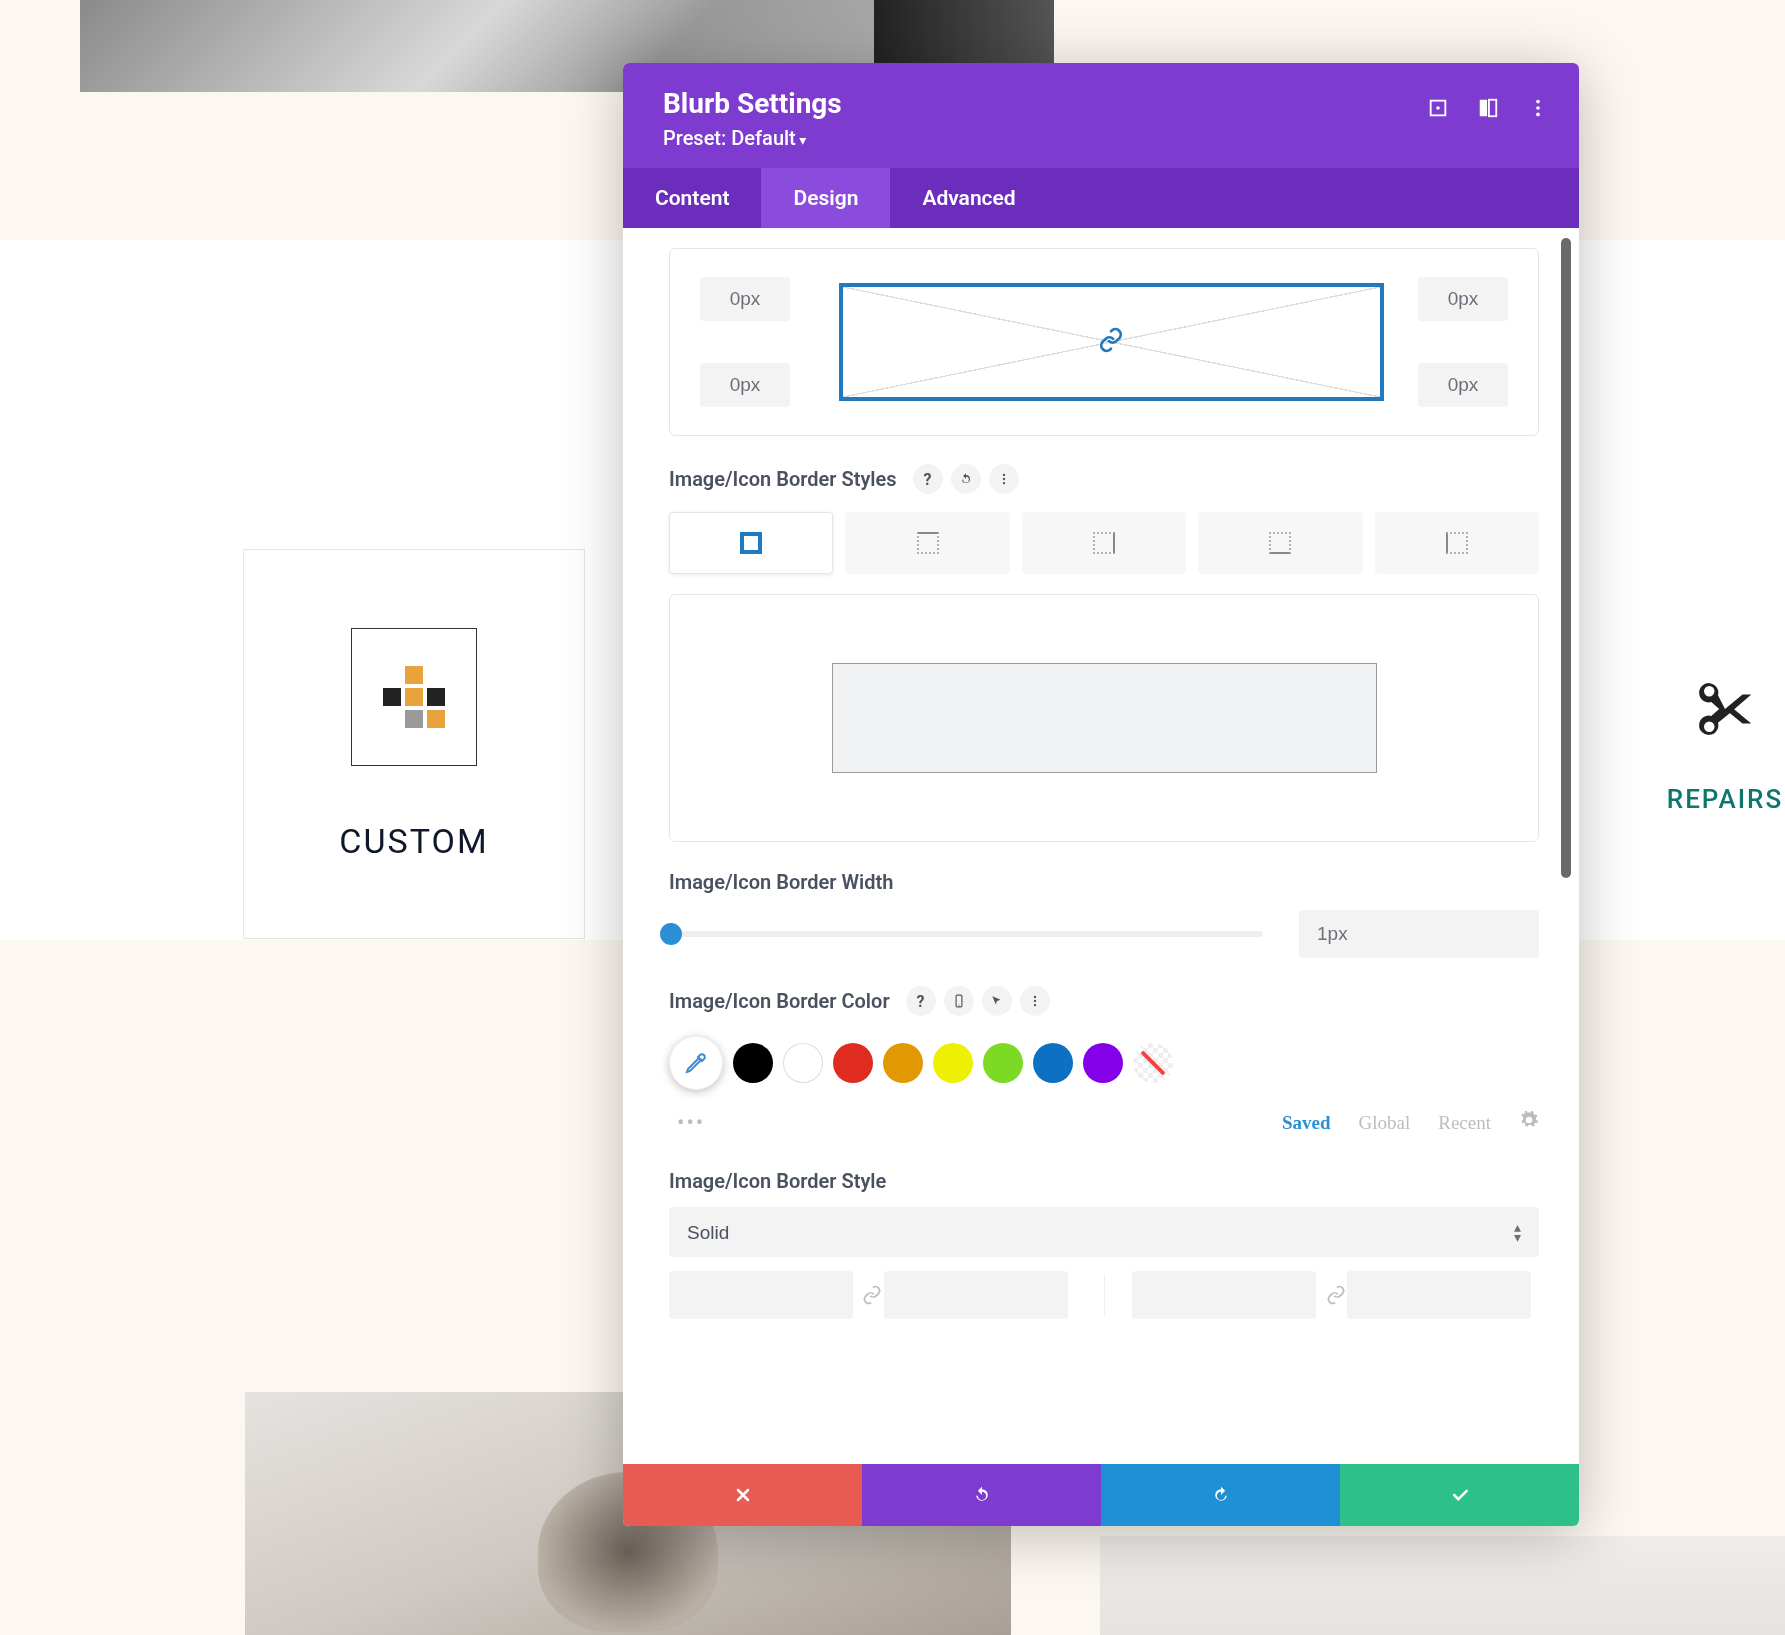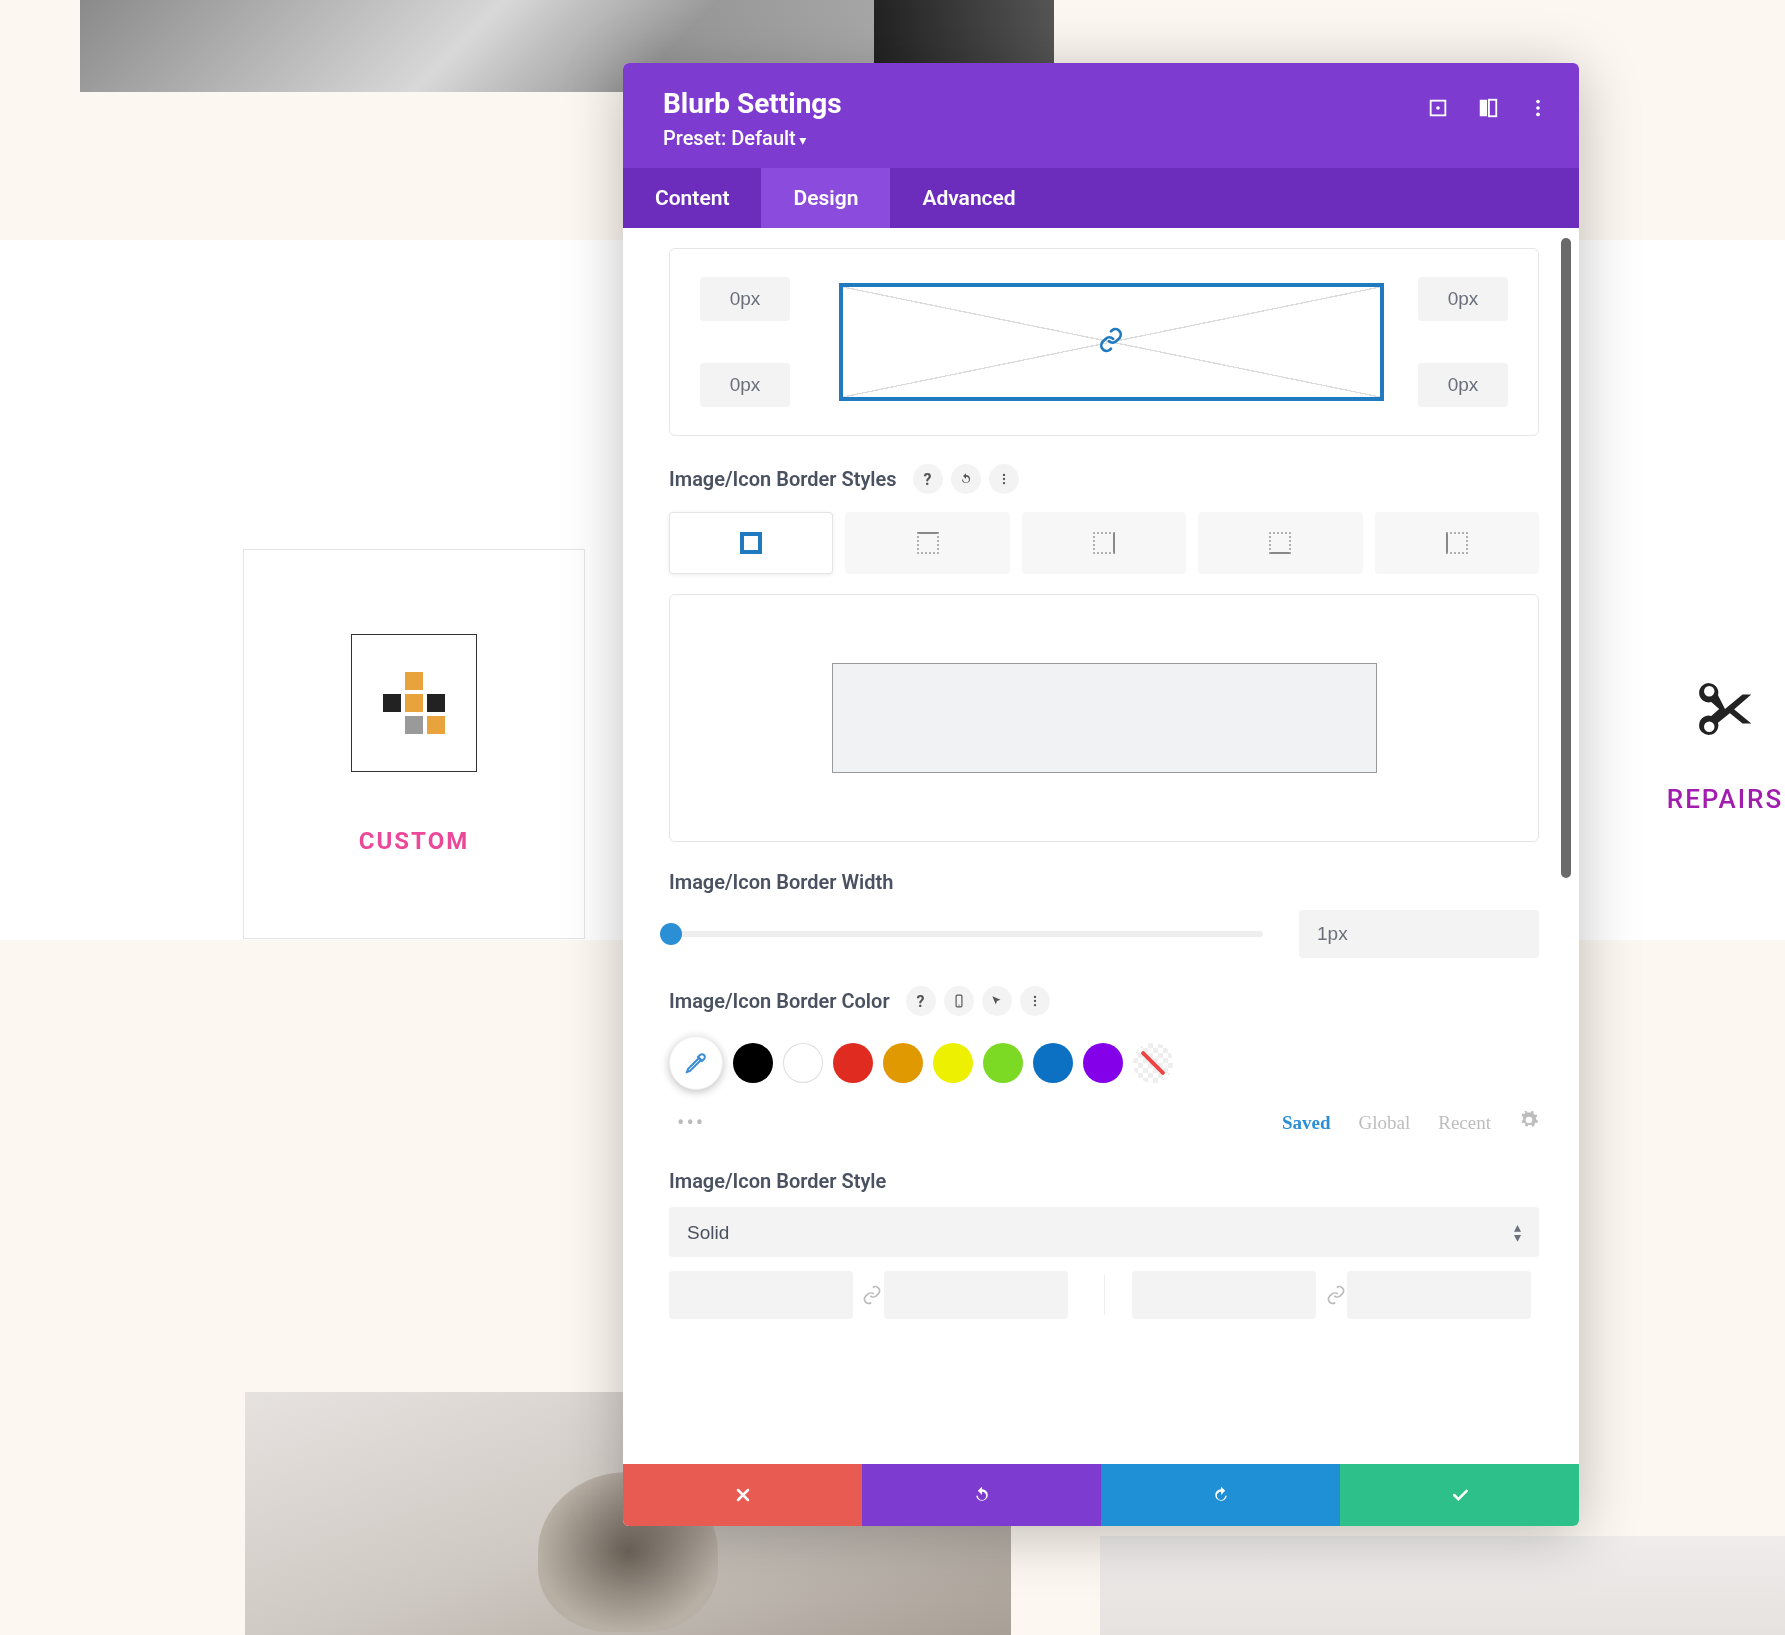--- a/index.html
+++ b/index.html
@@ -46,23 +46,23 @@
   border: 1px solid #333;
   display:flex; align-items:center; justify-content:center;
   margin-bottom: 55px;
 }
 .tiles-icon { display:grid; grid-template-columns: repeat(3, 18px); grid-template-rows: repeat(3, 18px); gap:4px; }
 .ti{width:18px;height:18px;}
 .ti.o{background:#e8a33d;}
 .ti.b{background:#222;}
 .ti.g{background:#9a9a9a;}
 .ti.e{background:transparent;}
-.blurb-label{ font-size: 24px; letter-spacing: 2px; color:#ec4899; font-weight:700;}
+.blurb-label{ font-size: 34px; letter-spacing: 2px; color:#0f172a; font-weight:400;}
 .repairs-icon svg { width: 70px; height: 70px; }
-.repairs-label{ font-size: 26px; letter-spacing: 2px; color:#a21caf; font-weight:500; margin-top: 36px;}
+.repairs-label{ font-size: 26px; letter-spacing: 2px; color:#0f766e; font-weight:500; margin-top: 36px;}
 .bg-bottom-photo-1 {
   position:absolute; left: 245px; top: 1392px;
   width: 766px; height: 243px;
   background: linear-gradient(160deg, #e6e2df 0%, #cfc9c3 50%, #a89f96 100%);
 }
 .bg-bottom-photo-1::before{
   content:"";
   position:absolute; left:50%; top:80px; transform:translateX(-50%);
   width:180px; height:160px;
   background: radial-gradient(ellipse at center, #6b6258 0%, #b8afa5 70%);

